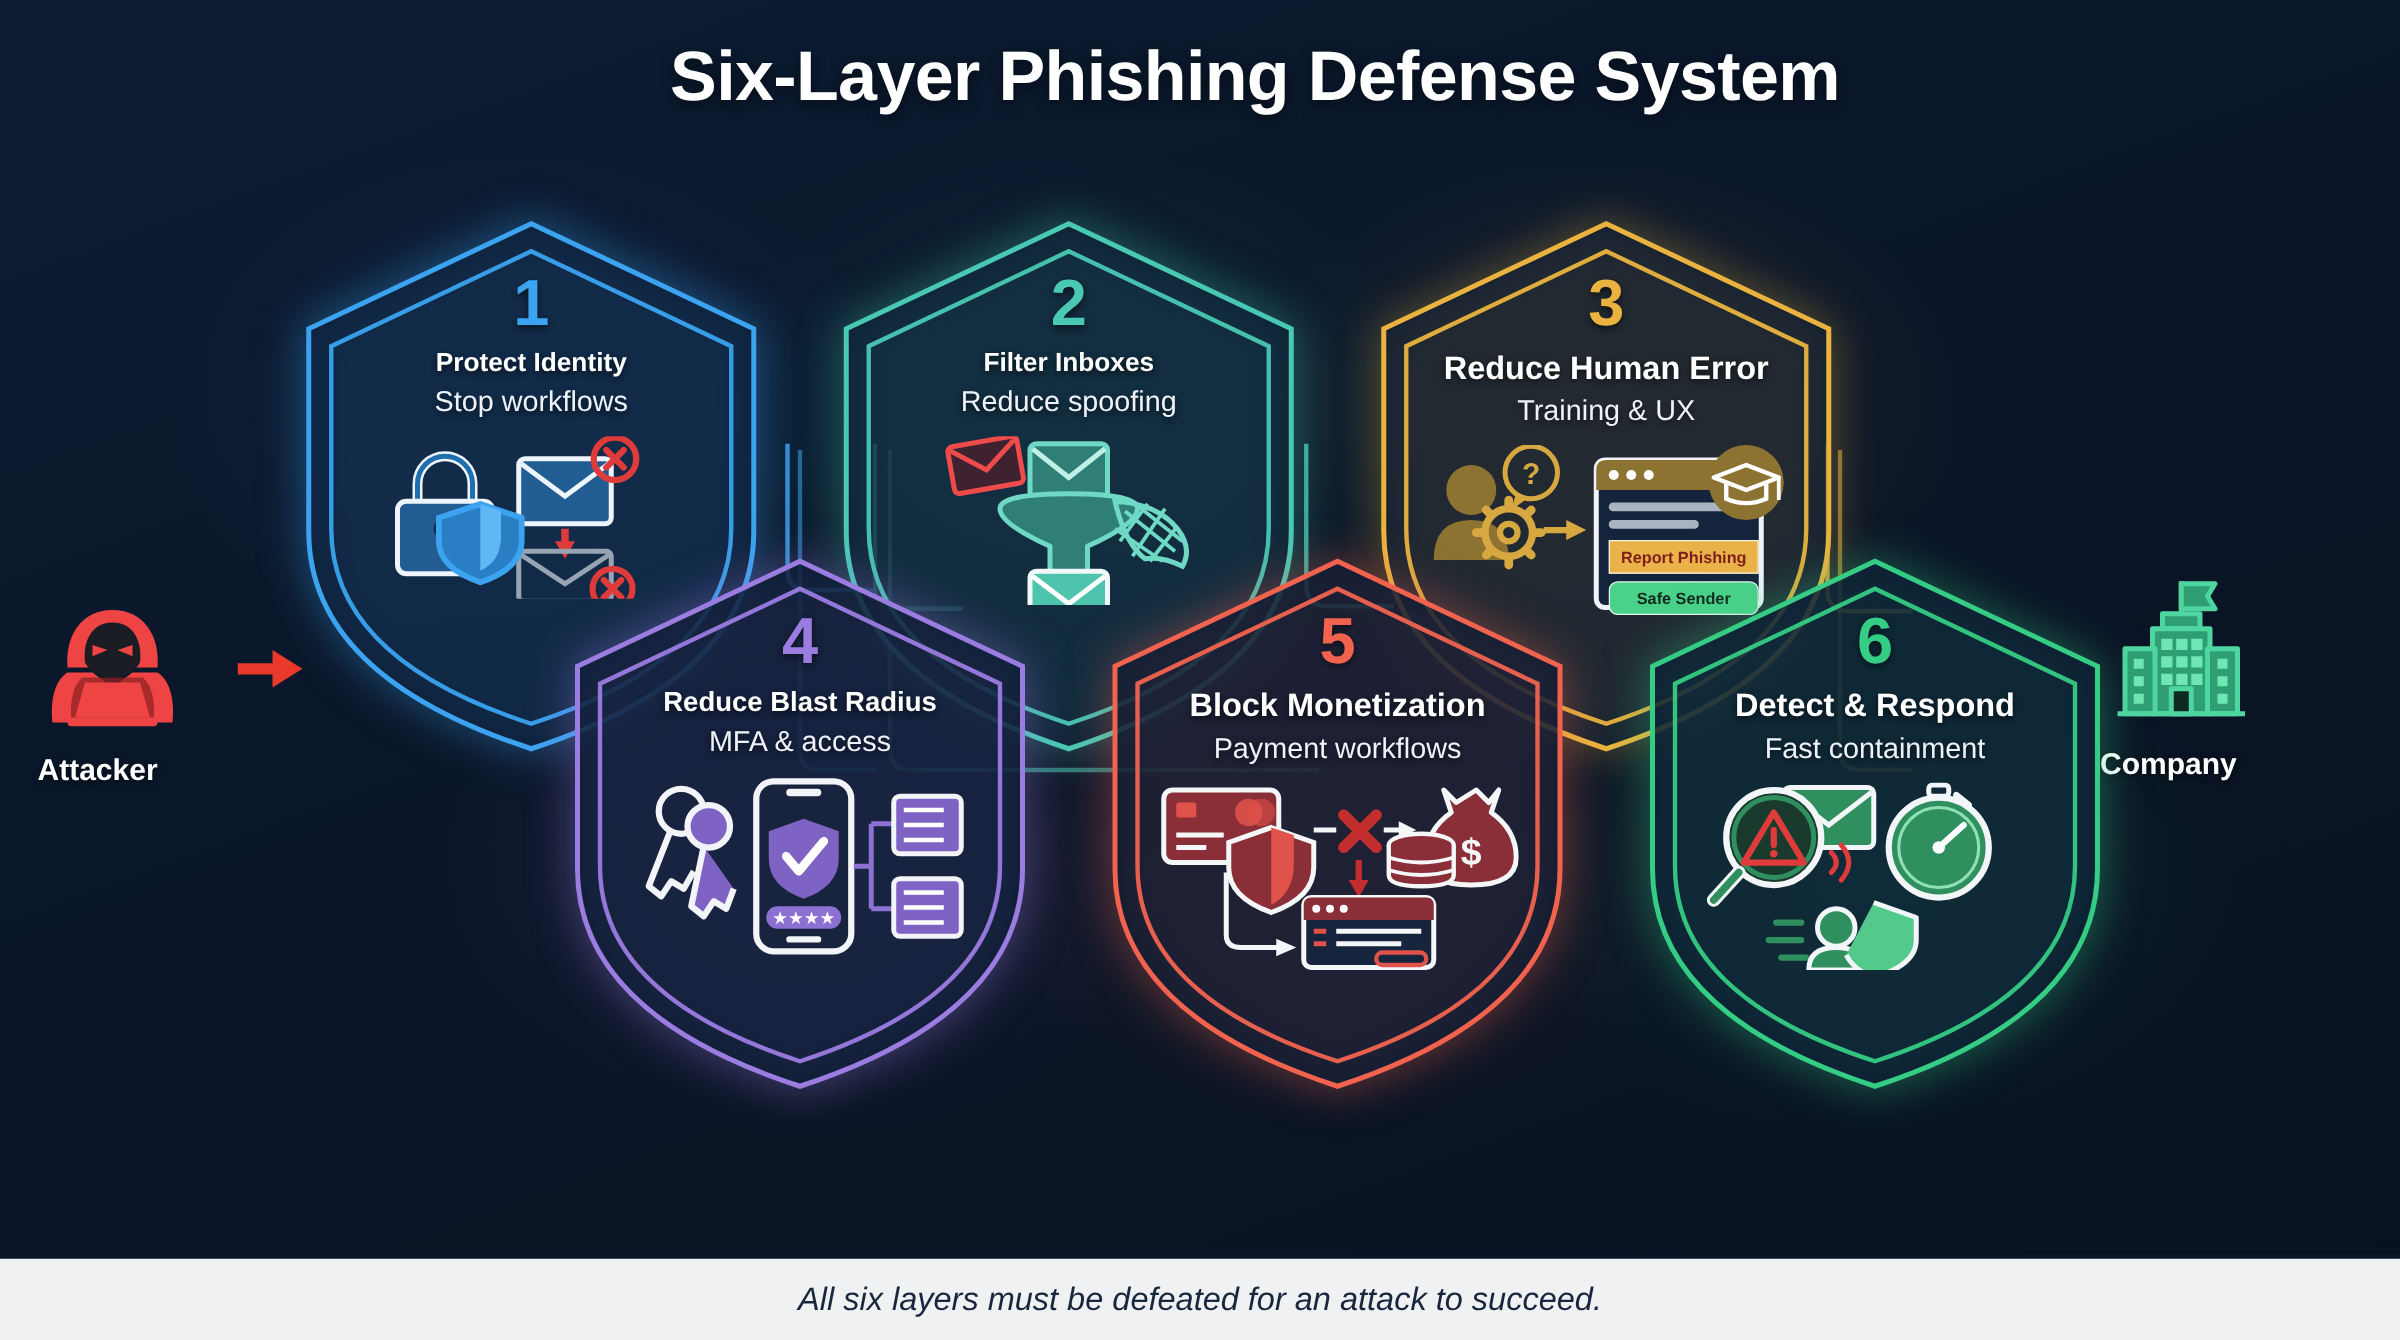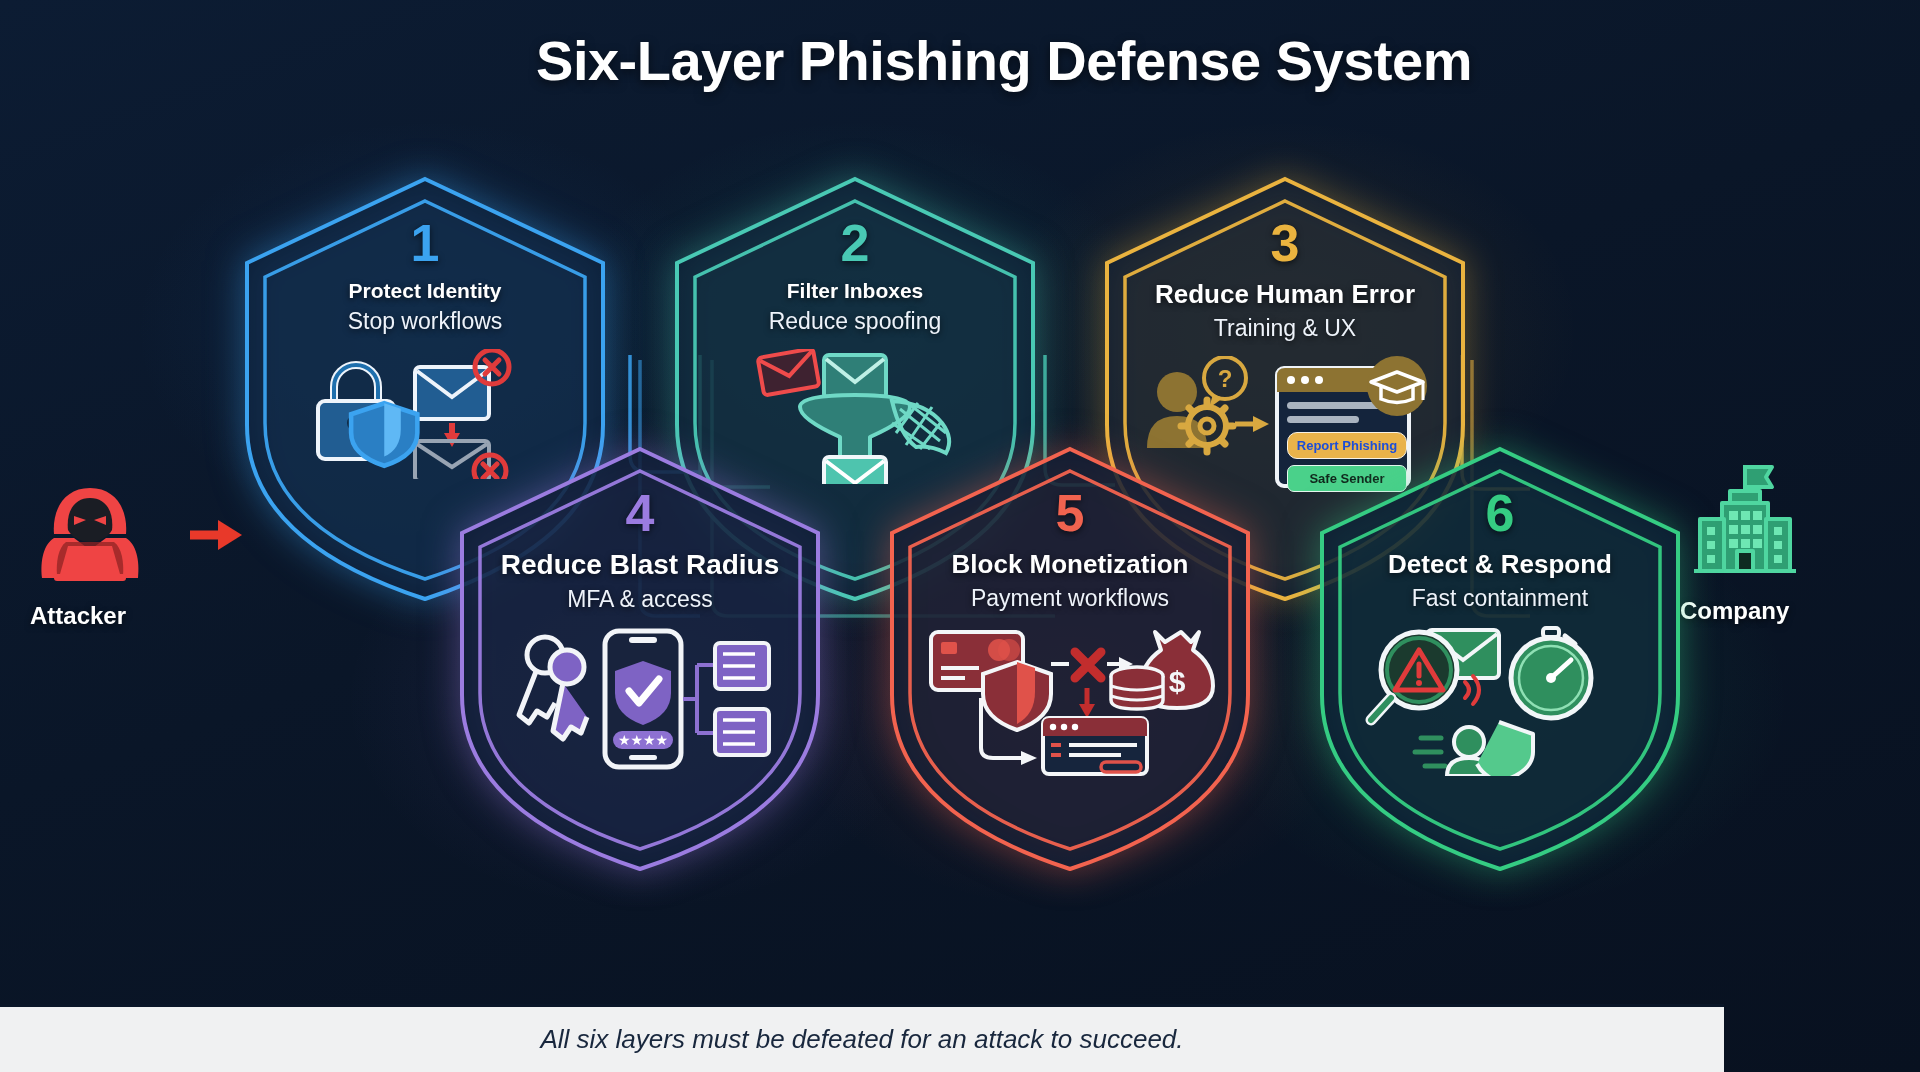--- a/index.html
+++ b/index.html
@@ -64,21 +64,21 @@
 
   
   .endpoint { position: absolute; width: 220px; }
   .endpoint .cap {
     margin-top: 8px; font-size: 24px; font-weight: 700; color: #ffffff;
     text-shadow: 0 2px 6px rgba(0,0,0,0.6);
   }
 
   
   #footer {
-    position: absolute; left: 0; bottom: 0; width: 1724px; height: 68px;
+    position: absolute; left: 0; bottom: 0; width: 1920px; height: 68px;
     background: #f0f1f2;
     display: flex; align-items: center; justify-content: center;
     border-top: 3px solid #0a1628;
   }
   #footer-text {
     font-size: 26px; font-style: italic; color: #18273d;
     font-family: "Liberation Sans", sans-serif;
   }
 </style>
 </head>
@@ -310,41 +310,41 @@
 
           <g>
             <circle cx="262" cy="30" r="30" fill="#8d7332"></circle>
             <path d="M262 16 L 288 26 L 262 36 L 236 26 Z" fill="none" stroke="#ffffff" stroke-width="3.5" stroke-linejoin="round"></path>
             <path d="M246 31 L 246 43 Q 262 50, 278 43 L 278 31" fill="none" stroke="#ffffff" stroke-width="3.5"></path>
             <path d="M288 26 L 288 44" stroke="#ffffff" stroke-width="3"></path>
           </g>
         </svg>
         
         <div style="position:absolute; left:152px; top:76px; width:120px;">
-          <div style="background:#eab34a; color:#1d4ed8; border-radius:10px; text-align:center;
+          <div style="background:#eab34a; color:#7f1d1d; border-radius:0; text-align:center;
                       font-size:13px; font-weight:700; padding:5px 2px; border:1.5px solid #f8f2e4;">
             <span>Report Phishing</span>
           </div>
           <div style="background:#4ad18a; color:#10281c; border-radius:7px; text-align:center; margin-top:6px;
                       font-size:13px; font-weight:700; padding:5px 16px; border:1.5px solid #e6f7ee;">
             <span>Safe Sender</span>
           </div>
         </div>
       </div>
     </div>
   </div>
 
   <div class="shield" style="left:450px; top:445px;">
     <svg class="shell" viewBox="0 0 380 430">
       <path d="M190 4 L 368 88 L 368 250 Q 368 366, 190 424 Q 12 366, 12 250 L 12 88 Z" fill="rgba(12,28,51,0.82)" stroke="#9b7ce0" stroke-width="4" style="filter: drop-shadow(0 0 18px rgba(155,124,224,0.5))"></path>
       <path d="M190 26 L 350 102 L 350 248 Q 350 352, 190 404 Q 30 352, 30 248 L 30 102 Z" fill="none" stroke="#9b7ce0" stroke-width="3.5" opacity="0.95"></path>
     </svg>
     <div class="body">
       <div class="num" style="color:#9b7ce0">4</div>
-      <div class="s-title" style="font-size:28px">Reduce Blast Radius</div>
+      <div class="s-title" style="font-size:22px">Reduce Blast Radius</div>
       <div class="s-sub">MFA &amp; access</div>
       <div class="icons">
         <svg width="270" height="145" viewBox="0 0 270 145">
 
           <g>
             <circle cx="40" cy="28" r="18" fill="none" stroke="#f2f4f8" stroke-width="5"></circle>
             <path d="M32 42 L 14 88 L 24 96 L 32 84 L 42 90 L 50 76" fill="none" stroke="#f2f4f8" stroke-width="5" stroke-linejoin="round"></path>
             <circle cx="62" cy="40" r="17" fill="#7e63c4" stroke="#f2f4f8" stroke-width="5"></circle>
             <path d="M58 56 L 48 104 L 58 112 L 66 100 L 76 106 L 82 90" fill="#7e63c4" stroke="#f2f4f8" stroke-width="5" stroke-linejoin="round"></path>
           </g>

